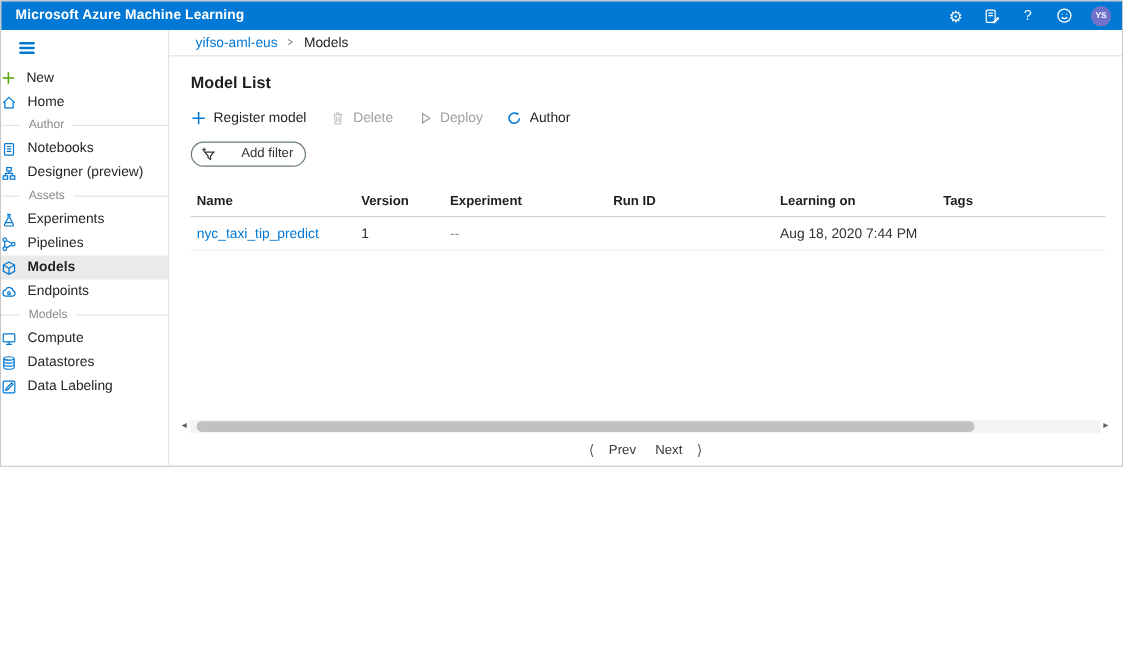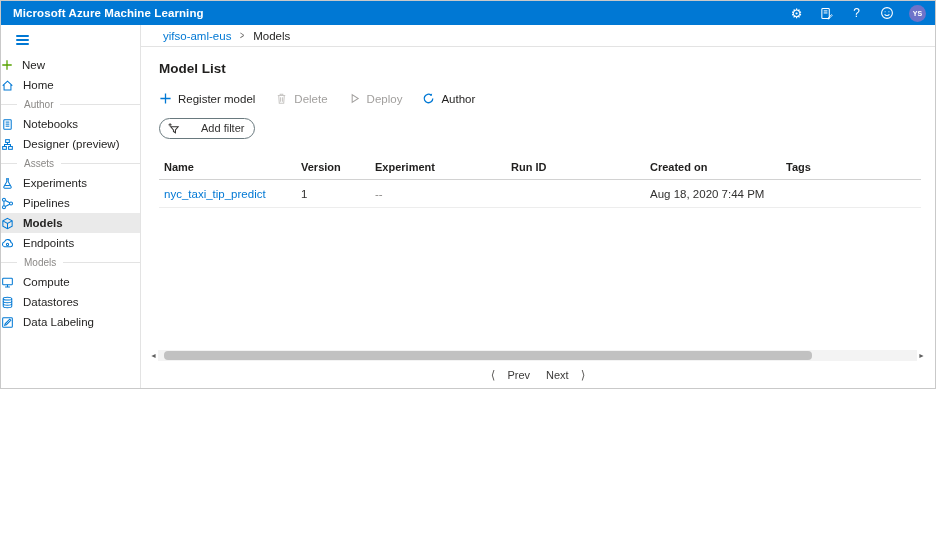--- a/index.html
+++ b/index.html
@@ -247,21 +247,21 @@
             </svg>
           <span>Add filter</span>
         </button>
 
         <div class="table">
           <div class="thead">
             <span class="cell">Name</span>
             <span class="cell">Version</span>
             <span class="cell">Experiment</span>
             <span class="cell">Run ID</span>
-            <span class="cell">Created on</span>
+            <span class="cell">Learning on</span>
             <span class="cell">Tags</span>
           </div>
           <div class="trow">
             <span class="cell"><a class="cell-link">nyc_taxi_tip_predict</a></span>
             <span class="cell">1</span>
             <span class="cell cell-muted">--</span>
             <span class="cell"></span>
             <span class="cell">Aug 18, 2020 7:44 PM</span>
             <span class="cell"></span>
           </div>

